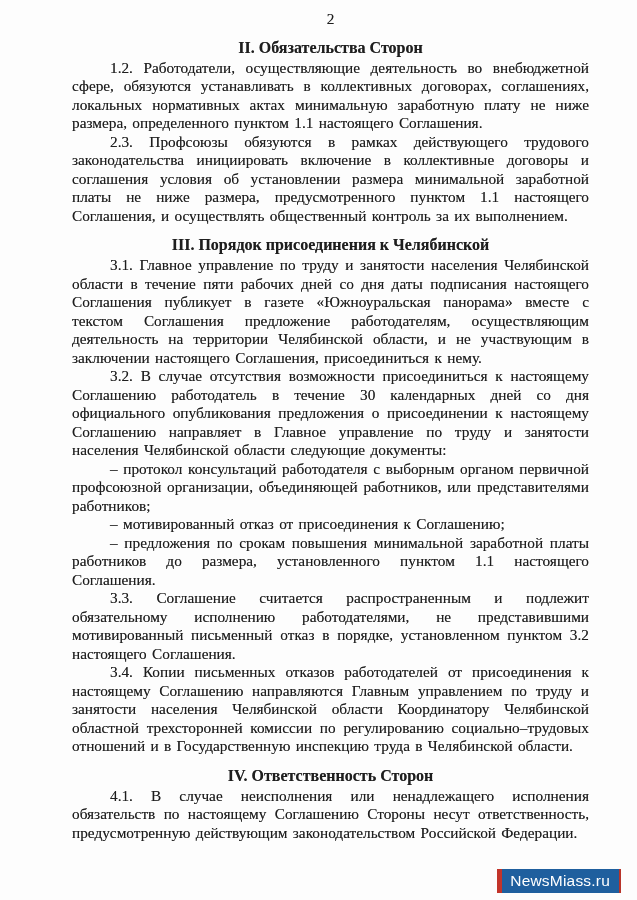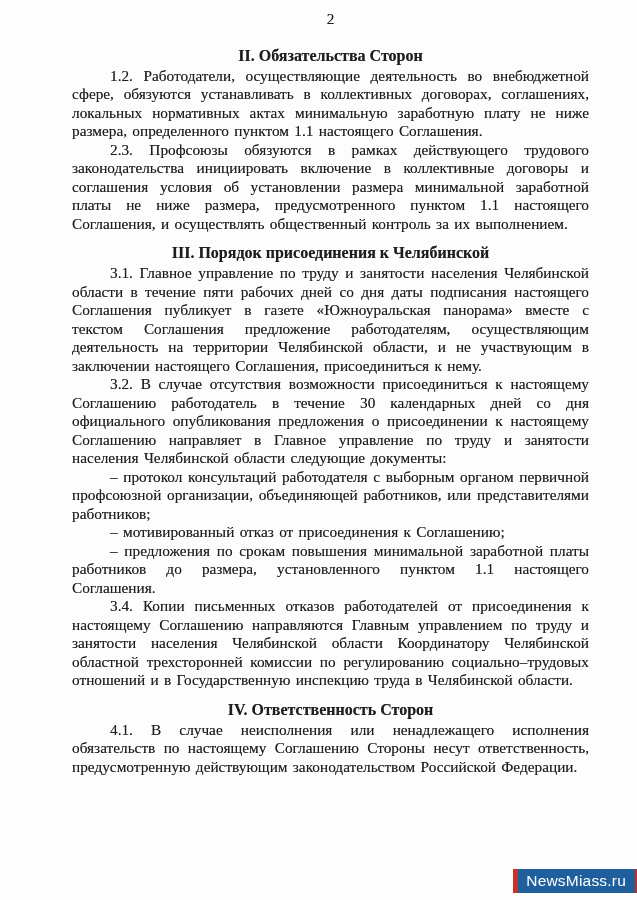--- a/index.html
+++ b/index.html
@@ -26,31 +26,31 @@
     margin: 2px 0 0 0;
   }
   h2.section-title {
     font-size: 16px;
     line-height: 19px;
     font-weight: 700;
     text-align: center;
     margin: 10px 0 2px 0;
   }
   h2.section-title.first {
-    margin-top: 17px;
+    margin-top: 9px;
   }
   p.para {
     margin: 0;
     text-align: justify;
     text-indent: 38px;
     word-spacing: 1.5px;
   }
   .watermark {
     position: absolute;
-    right: 0;
+    right: 16px;
     top: 869px;
     height: 24px;
     display: flex;
     align-items: stretch;
     font-family: "Liberation Sans", sans-serif;
   }
   .watermark-bar {
     width: 5px;
   }
   .watermark-label {
@@ -75,20 +75,21 @@
   <p class="para">1.2. Работодатели, осуществляющие деятельность во внебюджетной сфере, обязуются устанавливать в коллективных договорах, соглашениях, локальных нормативных актах минимальную заработную плату не ниже размера, определенного пунктом 1.1 настоящего Соглашения.</p>
   <p class="para">2.3. Профсоюзы обязуются в рамках действующего трудового законодательства инициировать включение в коллективные договоры и соглашения условия об установлении размера минимальной заработной платы не ниже размера, предусмотренного пунктом 1.1 настоящего Соглашения, и осуществлять общественный контроль за их выполнением.</p>
 
   <h2 class="section-title">III. Порядок присоединения к Челябинской</h2>
 
   <p class="para">3.1. Главное управление по труду и занятости населения Челябинской области в течение пяти рабочих дней со дня даты подписания настоящего Соглашения публикует в газете «Южноуральская панорама» вместе с текстом Соглашения предложение работодателям, осуществляющим деятельность на территории Челябинской области, и не участвующим в заключении настоящего Соглашения, присоединиться к нему.</p>
   <p class="para">3.2. В случае отсутствия возможности присоединиться к настоящему Соглашению работодатель в течение 30 календарных дней со дня официального опубликования предложения о присоединении к настоящему Соглашению направляет в Главное управление по труду и занятости населения Челябинской области следующие документы:</p>
   <p class="para">– протокол консультаций работодателя с выборным органом первичной профсоюзной организации, объединяющей работников, или представителями работников;</p>
   <p class="para">– мотивированный отказ от присоединения к Соглашению;</p>
   <p class="para">– предложения по срокам повышения минимальной заработной платы работников до размера, установленного пунктом 1.1 настоящего Соглашения.</p>
+  <p class="para">3.3. Соглашение считается распространенным и подлежит обязательному исполнению работодателями, не представившими мотивированный письменный отказ в порядке, установленном пунктом 3.2 настоящего Соглашения.</p>
   <p class="para">3.4. Копии письменных отказов работодателей от присоединения к настоящему Соглашению направляются Главным управлением по труду и занятости населения Челябинской области Координатору Челябинской областной трехсторонней комиссии по регулированию социально–трудовых отношений и в Государственную инспекцию труда в Челябинской области.</p>
 
   <h2 class="section-title">IV. Ответственность Сторон</h2>
 
   <p class="para">4.1. В случае неисполнения или ненадлежащего исполнения обязательств по настоящему Соглашению Стороны несут ответственность, предусмотренную действующим законодательством Российской Федерации.</p>
 
   <div class="watermark">
     <span class="watermark-bar" style="background: rgb(194, 52, 42);"></span>
     <span class="watermark-label" style="background: rgb(31, 95, 158); color: rgb(255, 255, 255);">NewsMiass.ru</span>
   </div>

